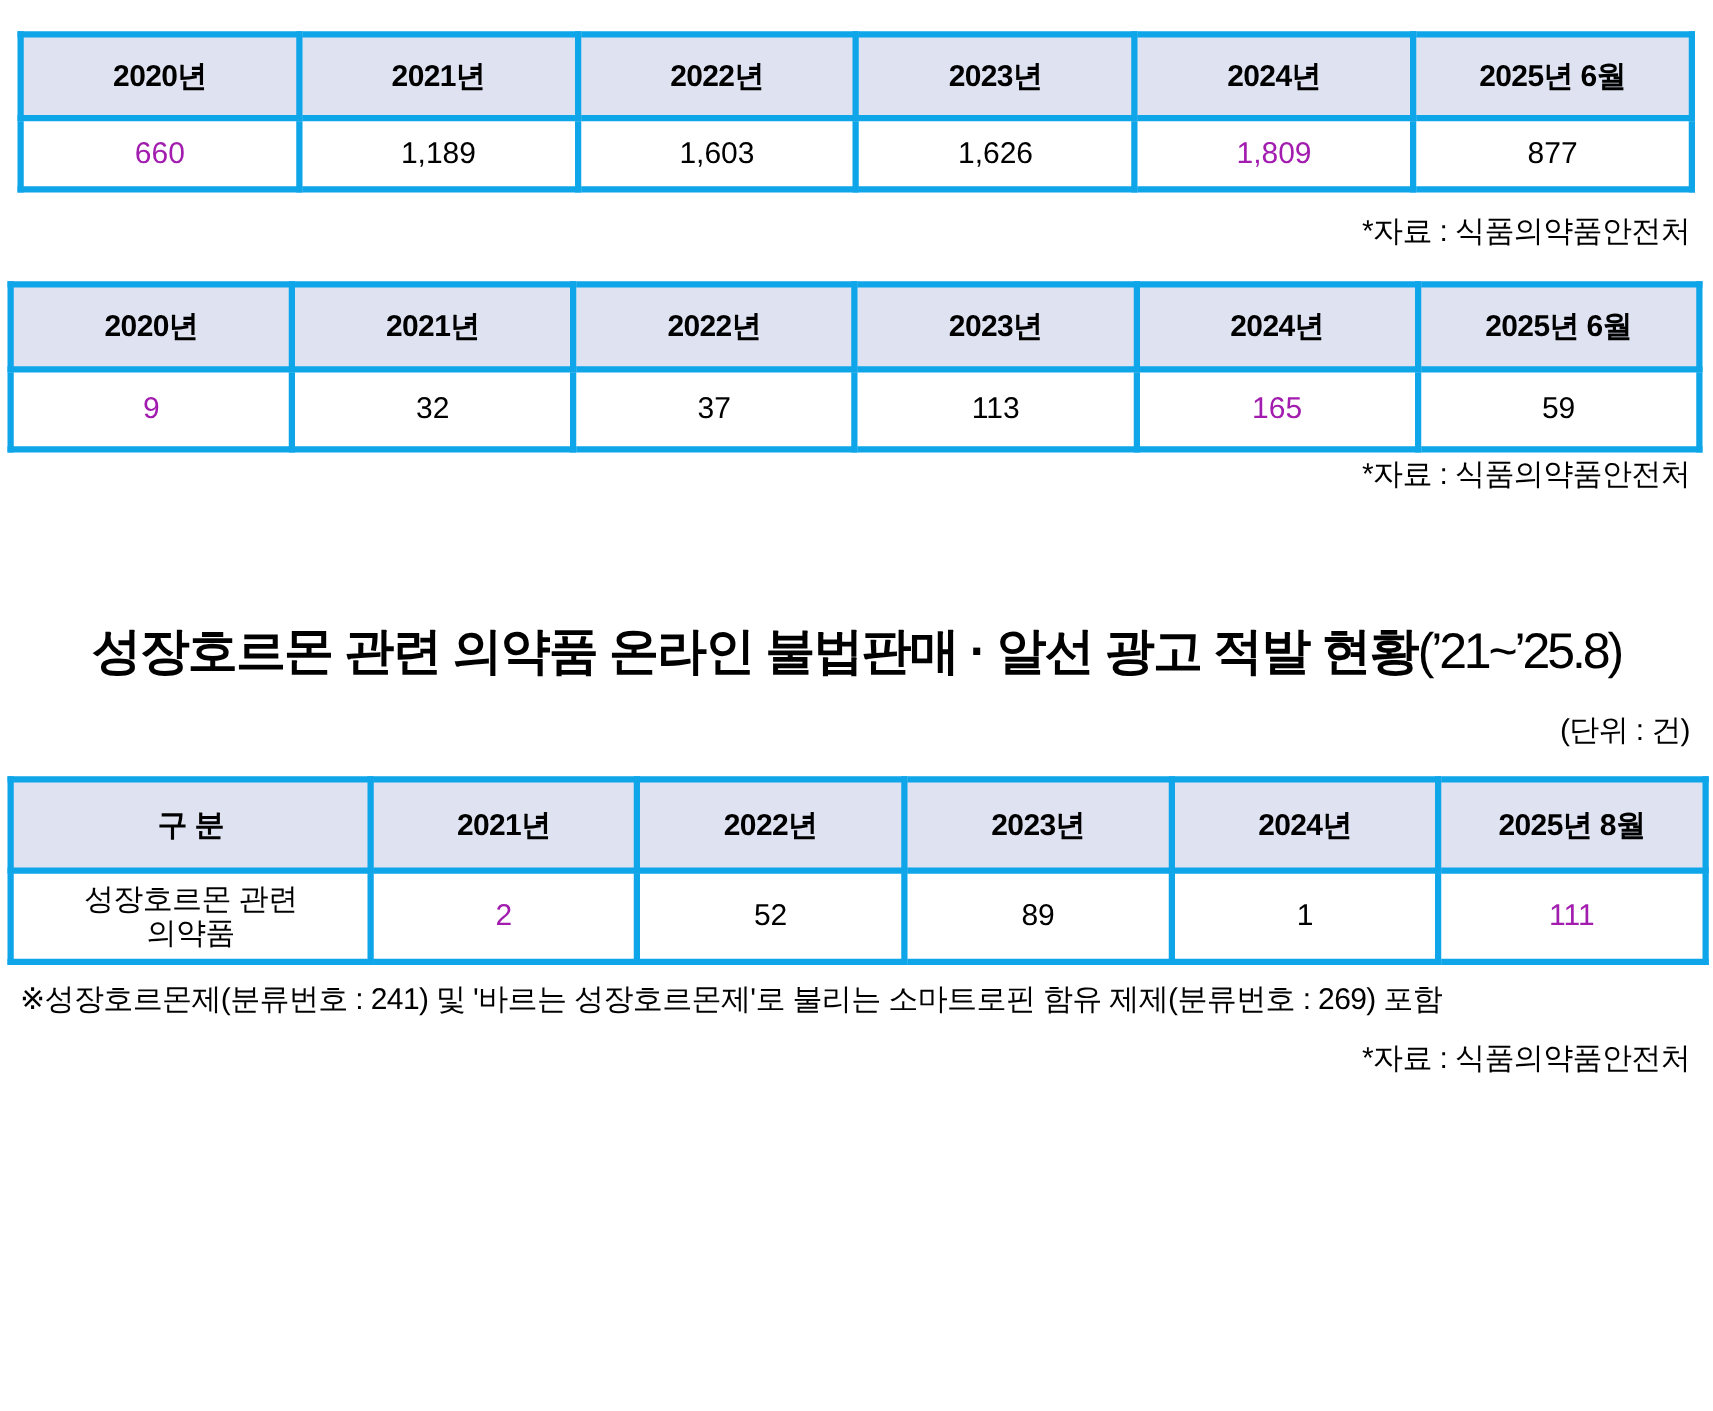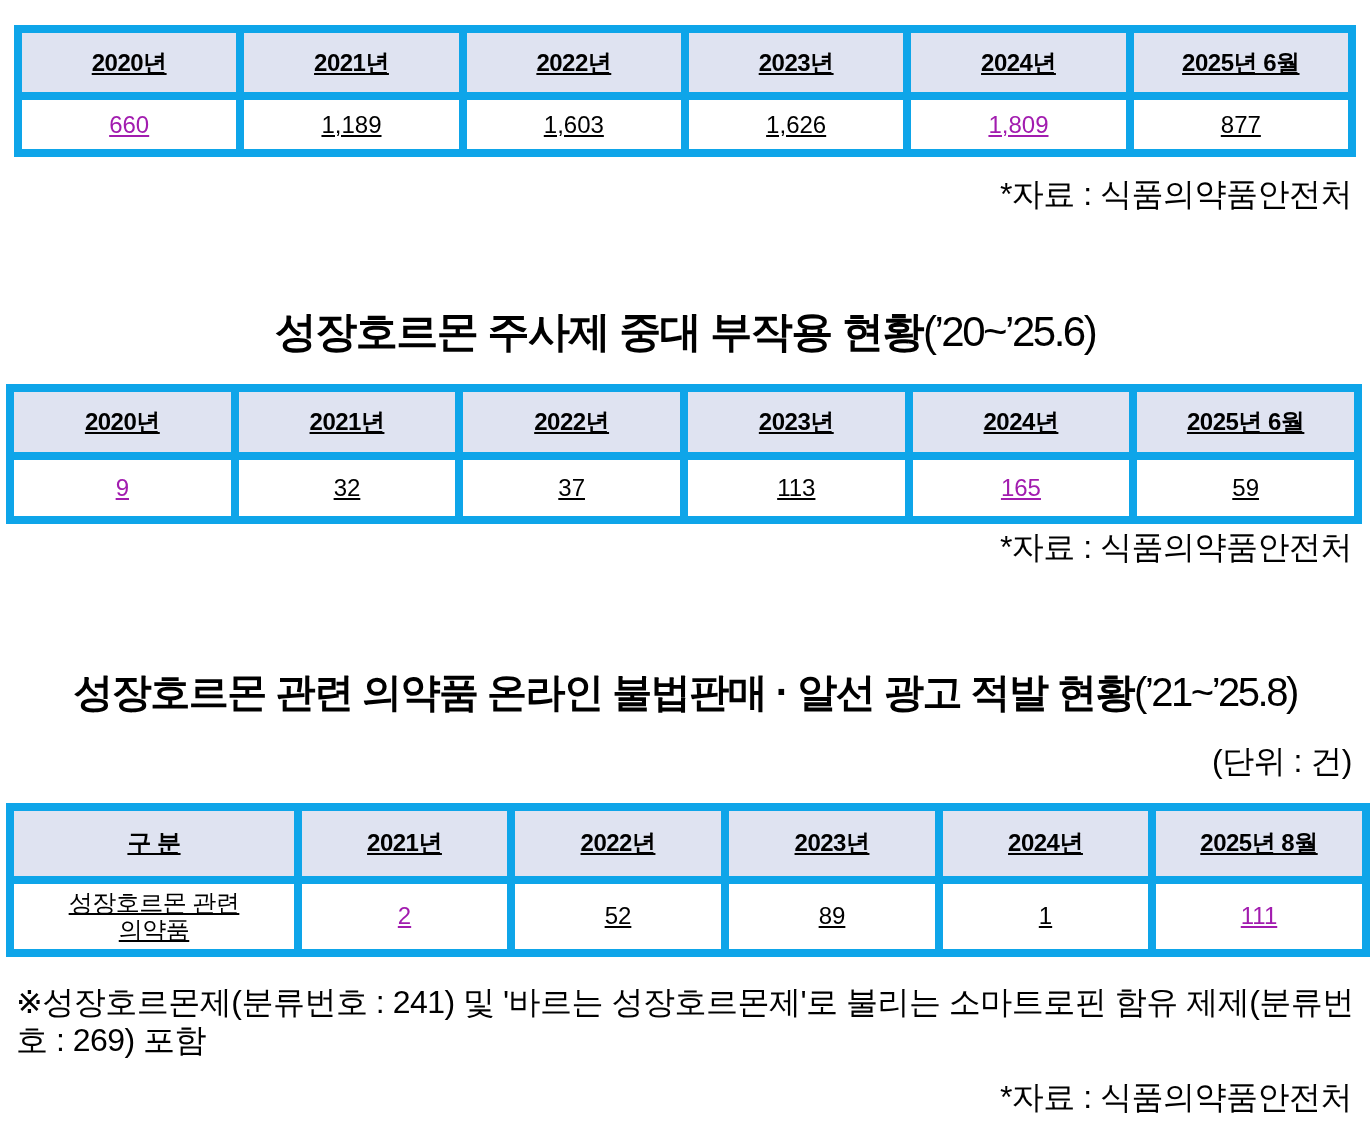--- a/index.html
+++ b/index.html
@@ -35,25 +35,24 @@
   table.data-table {
     border-collapse: collapse;
     table-layout: fixed;
     border: 4px solid #000000;
   }
   .table-1 { width: 1342px; margin: 25px 0 0 14px; }
   .table-2 { width: 1356px; margin: 24px 0 0 6px; }
   .table-3 { width: 1356px; margin: 22px 0 0 6px; }
   table.data-table th,
   table.data-table td {
-    border: 8px solid #0ea5e9;
+    border: 5px solid #0ea5e9;
     text-align: center;
     vertical-align: middle;
     padding: 0;
-    text-decoration: underline;
   }
   table.data-table th {
     background: #dfe3f1;
     font-size: 24px;
     font-weight: 700;
     letter-spacing: -0.5px;
   }
   table.data-table td {
     background: #ffffff;
     font-size: 24px;
@@ -63,31 +62,31 @@
   .table-1 th { height: 67px; }
   .table-1 td { height: 57px; }
   .table-2 th { height: 68px; }
   .table-2 td { height: 64px; }
   .table-3 th { height: 73px; }
   .table-3 td { height: 73px; }
   td.row-label { font-size: 24px; line-height: 1.15; letter-spacing: -0.5px; }
 
   
   .note {
-    font-size: 32px;
+    font-size: 24px;
     letter-spacing: -0.5px;
     line-height: 1.2;
   }
   .note-right { text-align: right; margin-right: 18px; }
   .note-left  { text-align: left;  margin-left: 16px; }
   .src-1 { margin-top: 18px; }
   .fn-2  { margin-top: 10px; }
   .src-2 { margin-top: 4px; }
   .unit-3 { margin-top: 24px; }
-  .fn-3  { margin-top: 26px; }
+  .fn-3  { margin-top: 14px; }
   .src-3 { margin-top: 18px; }
 </style>
 </head>
 <body>
 
 <div class="page">
 
 
   <table class="data-table table-1">
     <thead>
@@ -107,21 +106,20 @@
         <td>1,603</td>
         <td>1,626</td>
         <td class="hl">1,809</td>
         <td>877</td>
       </tr>
     </tbody>
   </table>
 
   <div class="note note-right src-1">*자료 : 식품의약품안전처</div>
 
-  <h1 class="doc-title title-2"><span>성장호르몬 주사제 중대 부작용 현황</span><span class="range">(’20~’25.6)</span></h1>
 
   <table class="data-table table-2">
     <thead>
       <tr>
         <th>2020년</th>
         <th>2021년</th>
         <th>2022년</th>
         <th>2023년</th>
         <th>2024년</th>
         <th>2025년 6월</th>

